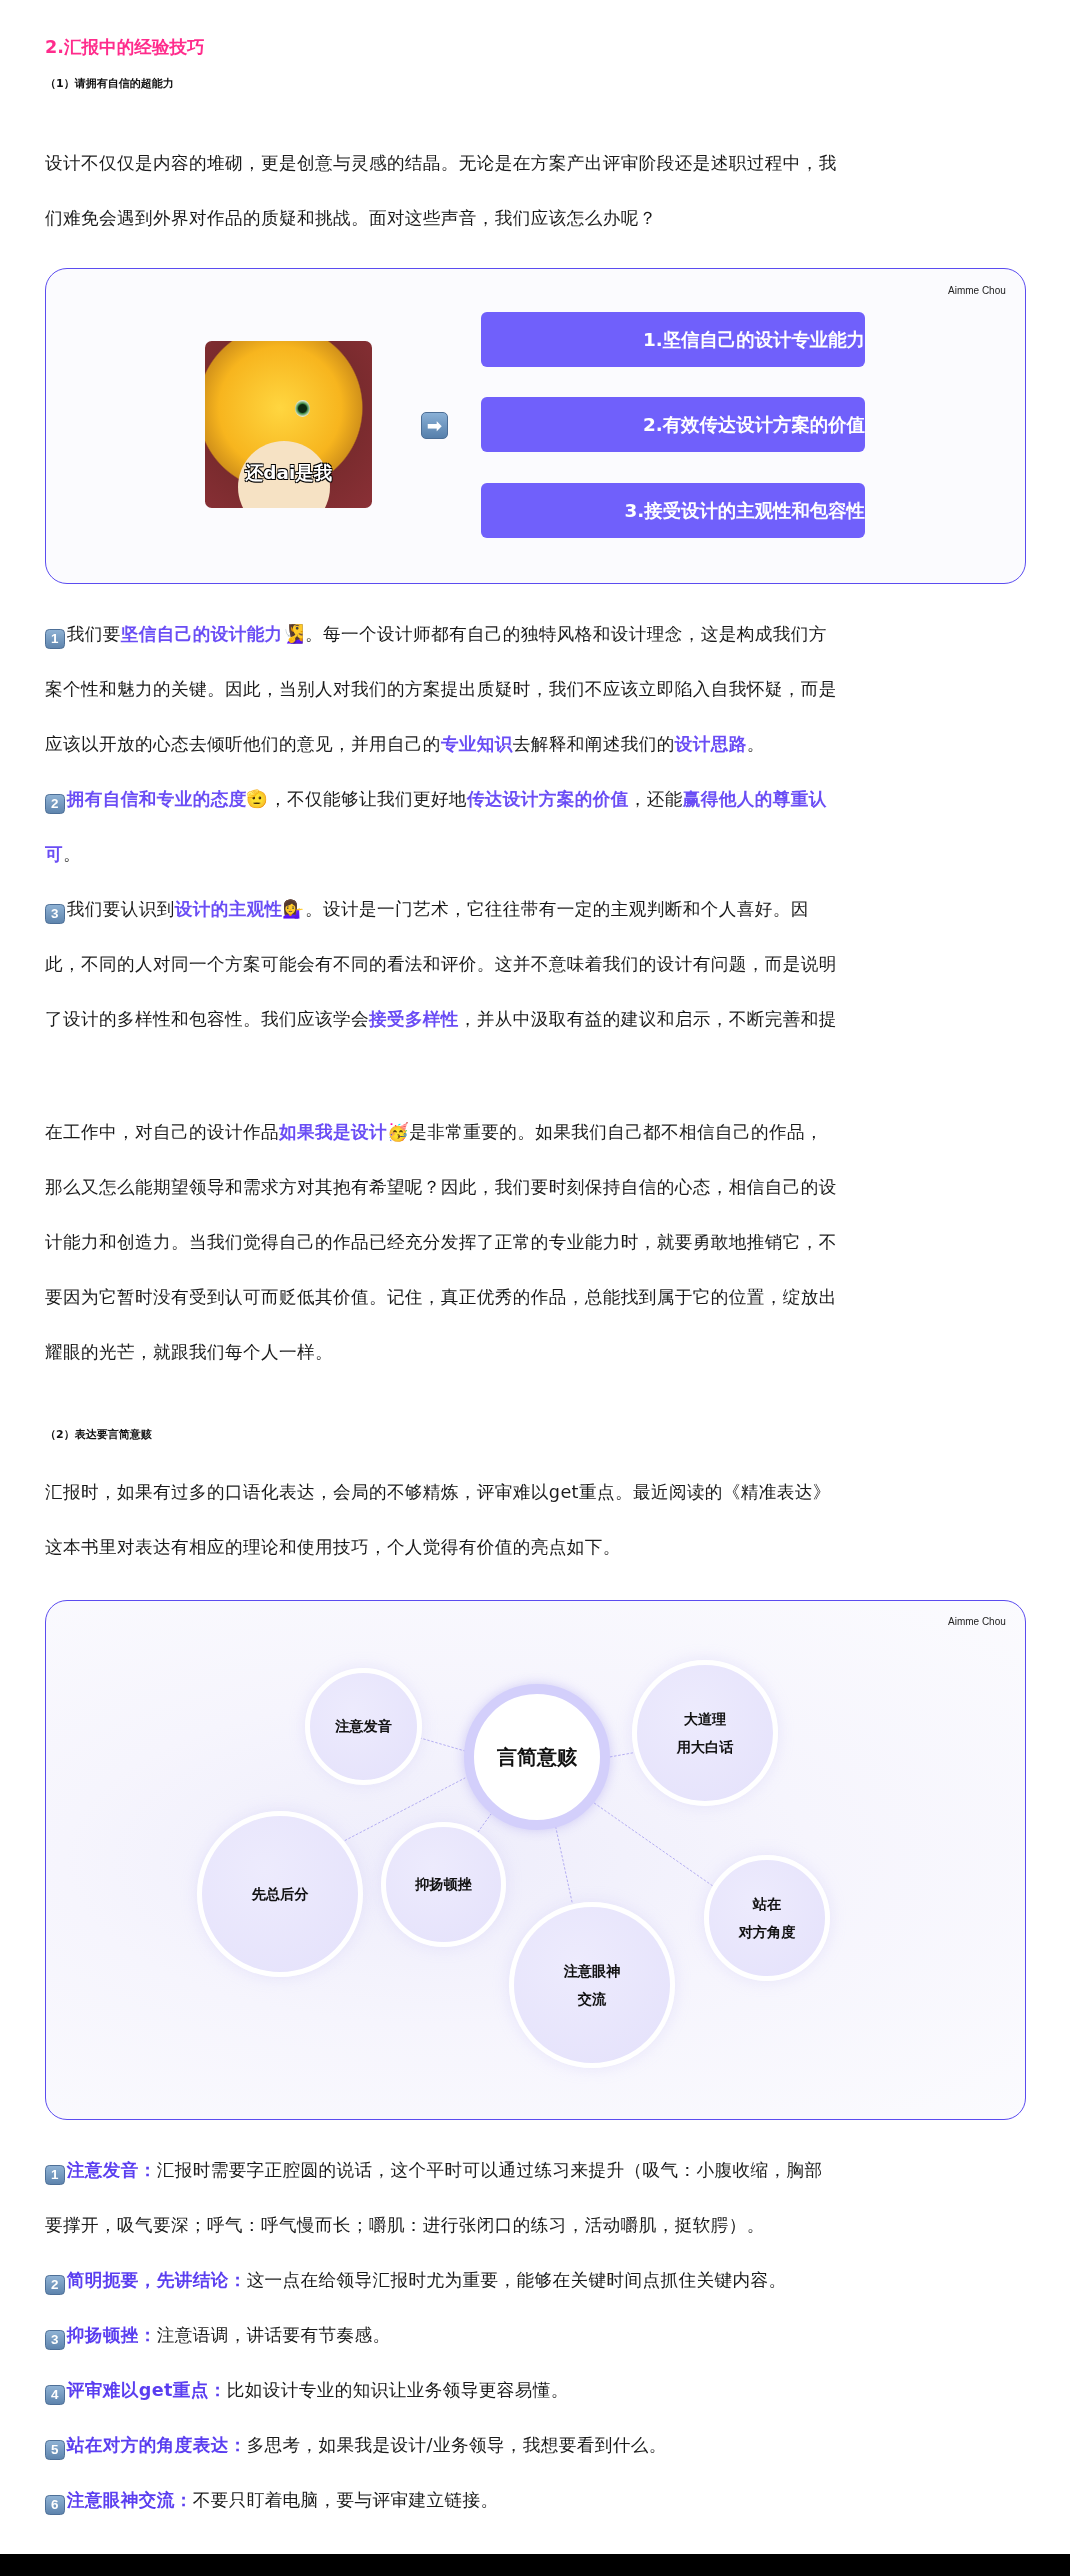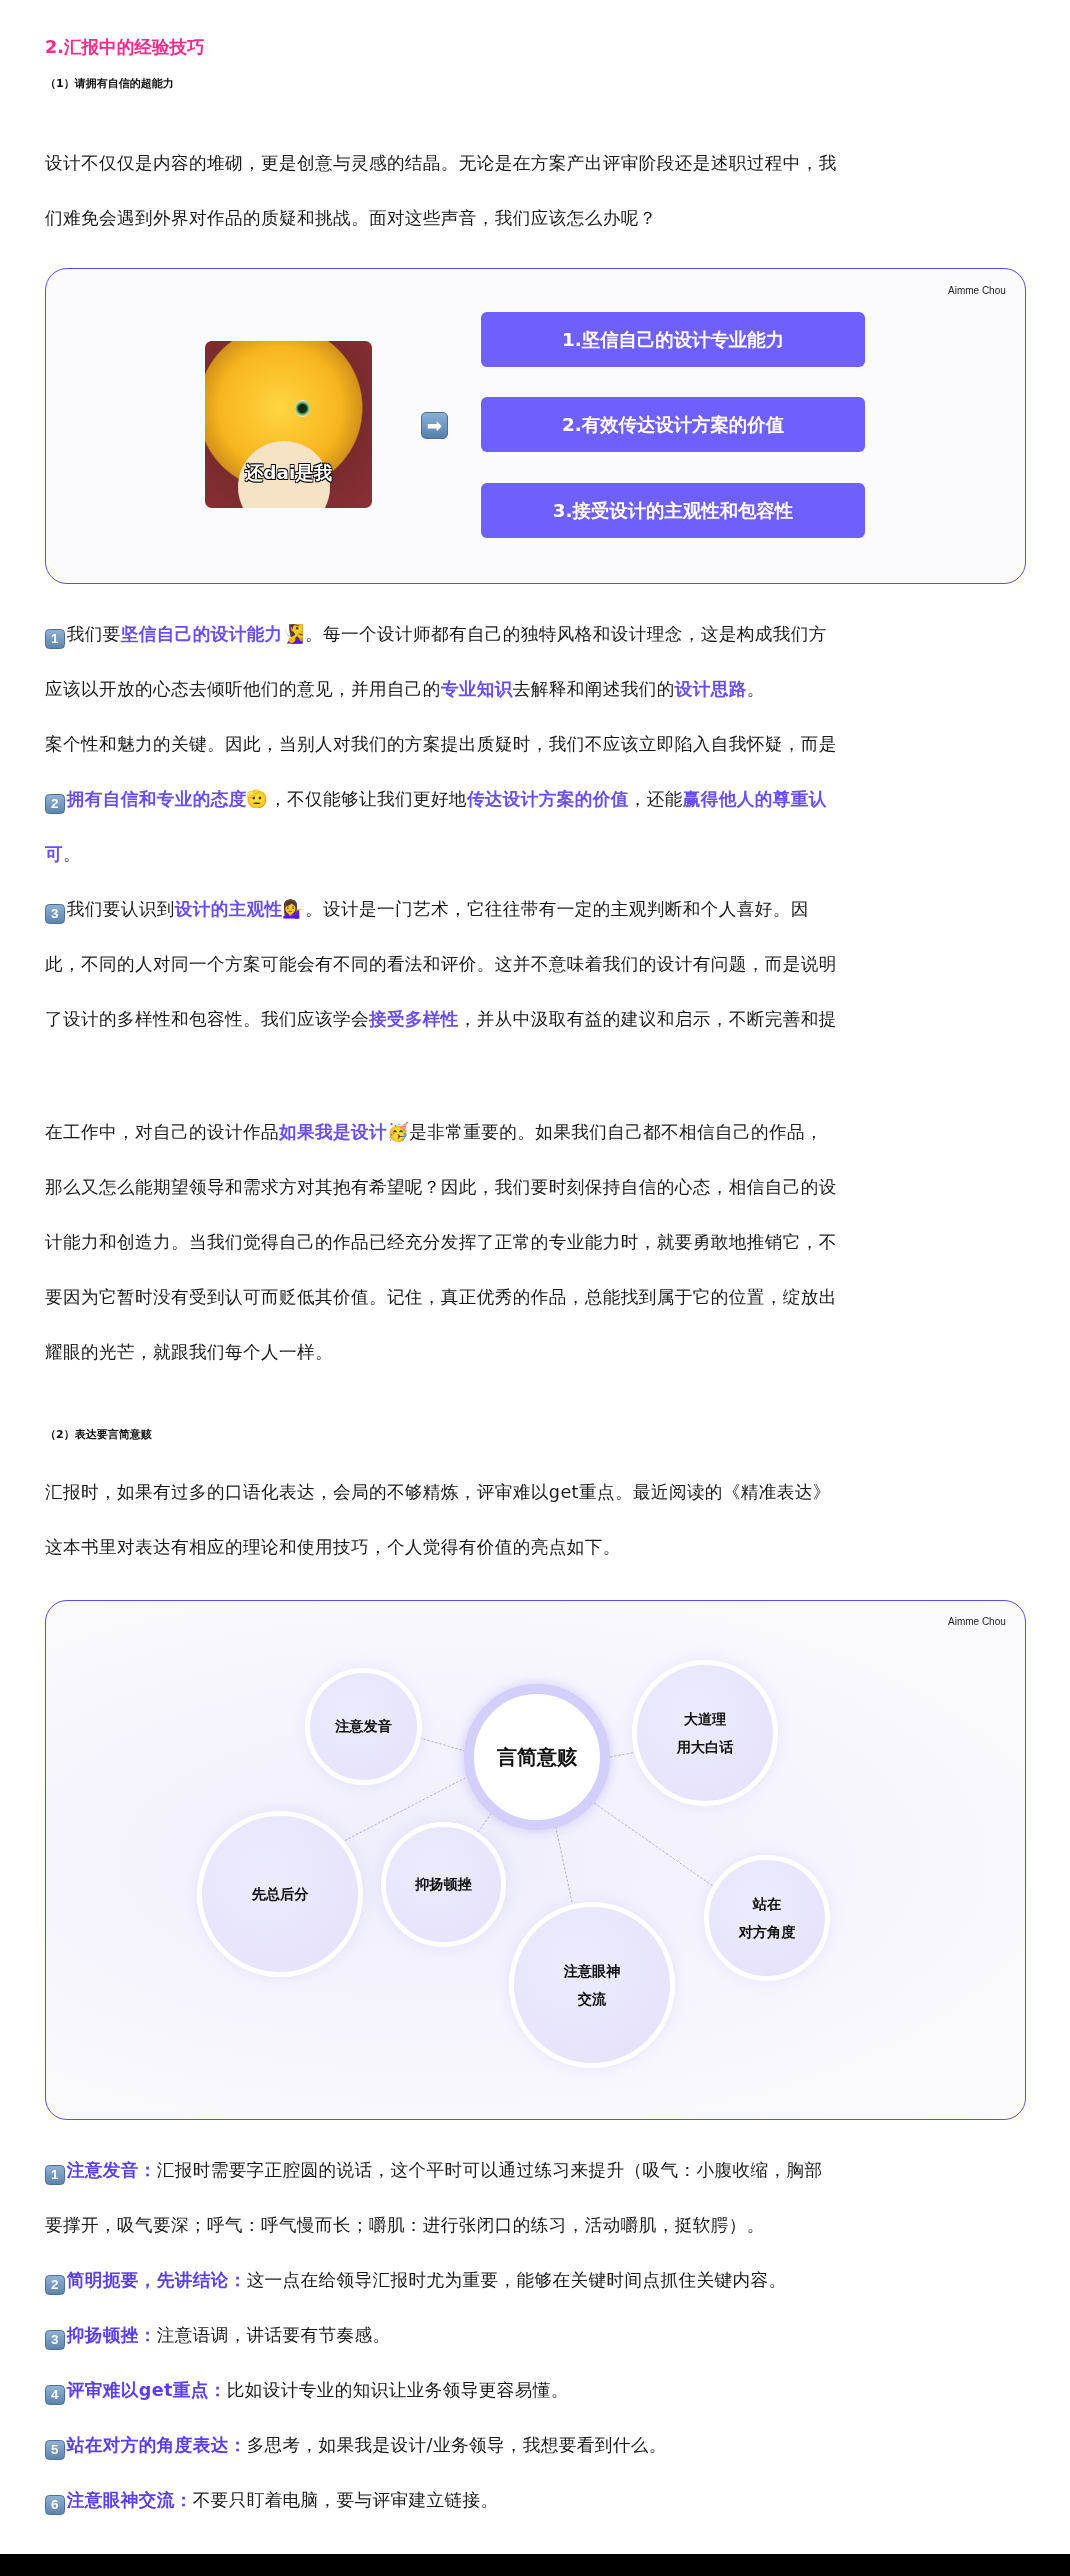--- a/index.html
+++ b/index.html
@@ -68,21 +68,21 @@
     text-shadow: 0.8px 0.8px 0 #000, -0.8px -0.8px 0 #000, 0.8px -0.8px 0 #000, -0.8px 0.8px 0 #000;
   }
   .arrow-icon {
     left: 421px; top: 412px; width: 27px; height: 27px; border-radius: 5px;
     background: linear-gradient(#8ab0d6, #567fab); border: 0.8px solid #4c6e96;
     color: #fff; font-size: 18.4px; text-align: center; line-height: 25px; font-weight: bold;
   }
   .pill-btn {
     left: 481px; width: 384px; height: 55px; border-radius: 5.9px;
     background: #7060fb; color: #ffffff;
-    font-size: 18.4px; font-weight: bold; text-align: center; line-height: 55px;
+    font-size: 18.4px; font-weight: bold; text-align: right; line-height: 55px;
     white-space: nowrap;
   }
   .bubble {
     border-radius: 50%; border: 5px solid #ffffff;
     background: radial-gradient(circle at 40% 35%, #edebfd 0%, #e4e1fb 100%);
     display: flex; align-items: center; justify-content: center; text-align: center;
     font-size: 14.2px; font-weight: bold; color: #111; line-height: 28.4px;
     box-shadow: 0 0 15px rgba(200,195,245,0.35);
   }
   .bubble-center {
@@ -111,22 +111,22 @@
   <div class="eye"></div>
   <div class="caption">还dai是我</div>
 </div>
 <div class="abs arrow-icon">➡</div>
 <div class="abs pill-btn" style="top:312px;">1.坚信自己的设计专业能力</div>
 <div class="abs pill-btn" style="top:397px;">2.有效传达设计方案的价值</div>
 <div class="abs pill-btn" style="top:483px;">3.接受设计的主观性和包容性</div>
 
 <div class="abs para" id="points" style="top:607px;">
     <span class="line"><span class="keycap">1</span><span>我们要</span><span class="hl">坚信自己的设计能力</span><span class="emoji-glyph">🧏‍♀️</span><span>。每一个设计师都有自己的独特风格和设计理念，这是构成我们方</span></span>
+    <span class="line"><span>案个性和魅力的关键。因此，当别人对我们的方案提出质疑时，我们不应该立即陷入自我怀疑，而是</span></span>
     <span class="line"><span>应该以开放的心态去倾听他们的意见，并用自己的</span><span class="hl">专业知识</span><span>去解释和阐述我们的</span><span class="hl">设计思路</span><span>。</span></span>
-    <span class="line"><span>案个性和魅力的关键。因此，当别人对我们的方案提出质疑时，我们不应该立即陷入自我怀疑，而是</span></span>
     <span class="line"><span class="keycap">2</span><span class="hl">拥有自信和专业的态度</span><span class="emoji-glyph">🫡</span><span>，不仅能够让我们更好地</span><span class="hl">传达设计方案的价值</span><span>，还能</span><span class="hl">赢得他人的尊重认</span></span>
     <span class="line"><span class="hl">可</span><span>。</span></span>
     <span class="line"><span class="keycap">3</span><span>我们要认识到</span><span class="hl">设计的主观性</span><span class="emoji-glyph">💁‍♀️</span><span>。设计是一门艺术，它往往带有一定的主观判断和个人喜好。因</span></span>
     <span class="line"><span>此，不同的人对同一个方案可能会有不同的看法和评价。这并不意味着我们的设计有问题，而是说明</span></span>
     <span class="line"><span>了设计的多样性和包容性。我们应该学会</span><span class="hl">接受多样性</span><span>，并从中汲取有益的建议和启示，不断完善和提</span></span>
   </div>
 <div class="abs para" id="closing" style="top:1105px;">
     <span class="line"><span>在工作中，对自己的设计作品</span><span class="hl">如果我是设计</span><span class="emoji-glyph">🥳</span><span>是非常重要的。如果我们自己都不相信自己的作品，</span></span>
     <span class="line"><span>那么又怎么能期望领导和需求方对其抱有希望呢？因此，我们要时刻保持自信的心态，相信自己的设</span></span>
     <span class="line"><span>计能力和创造力。当我们觉得自己的作品已经充分发挥了正常的专业能力时，就要勇敢地推销它，不</span></span>

